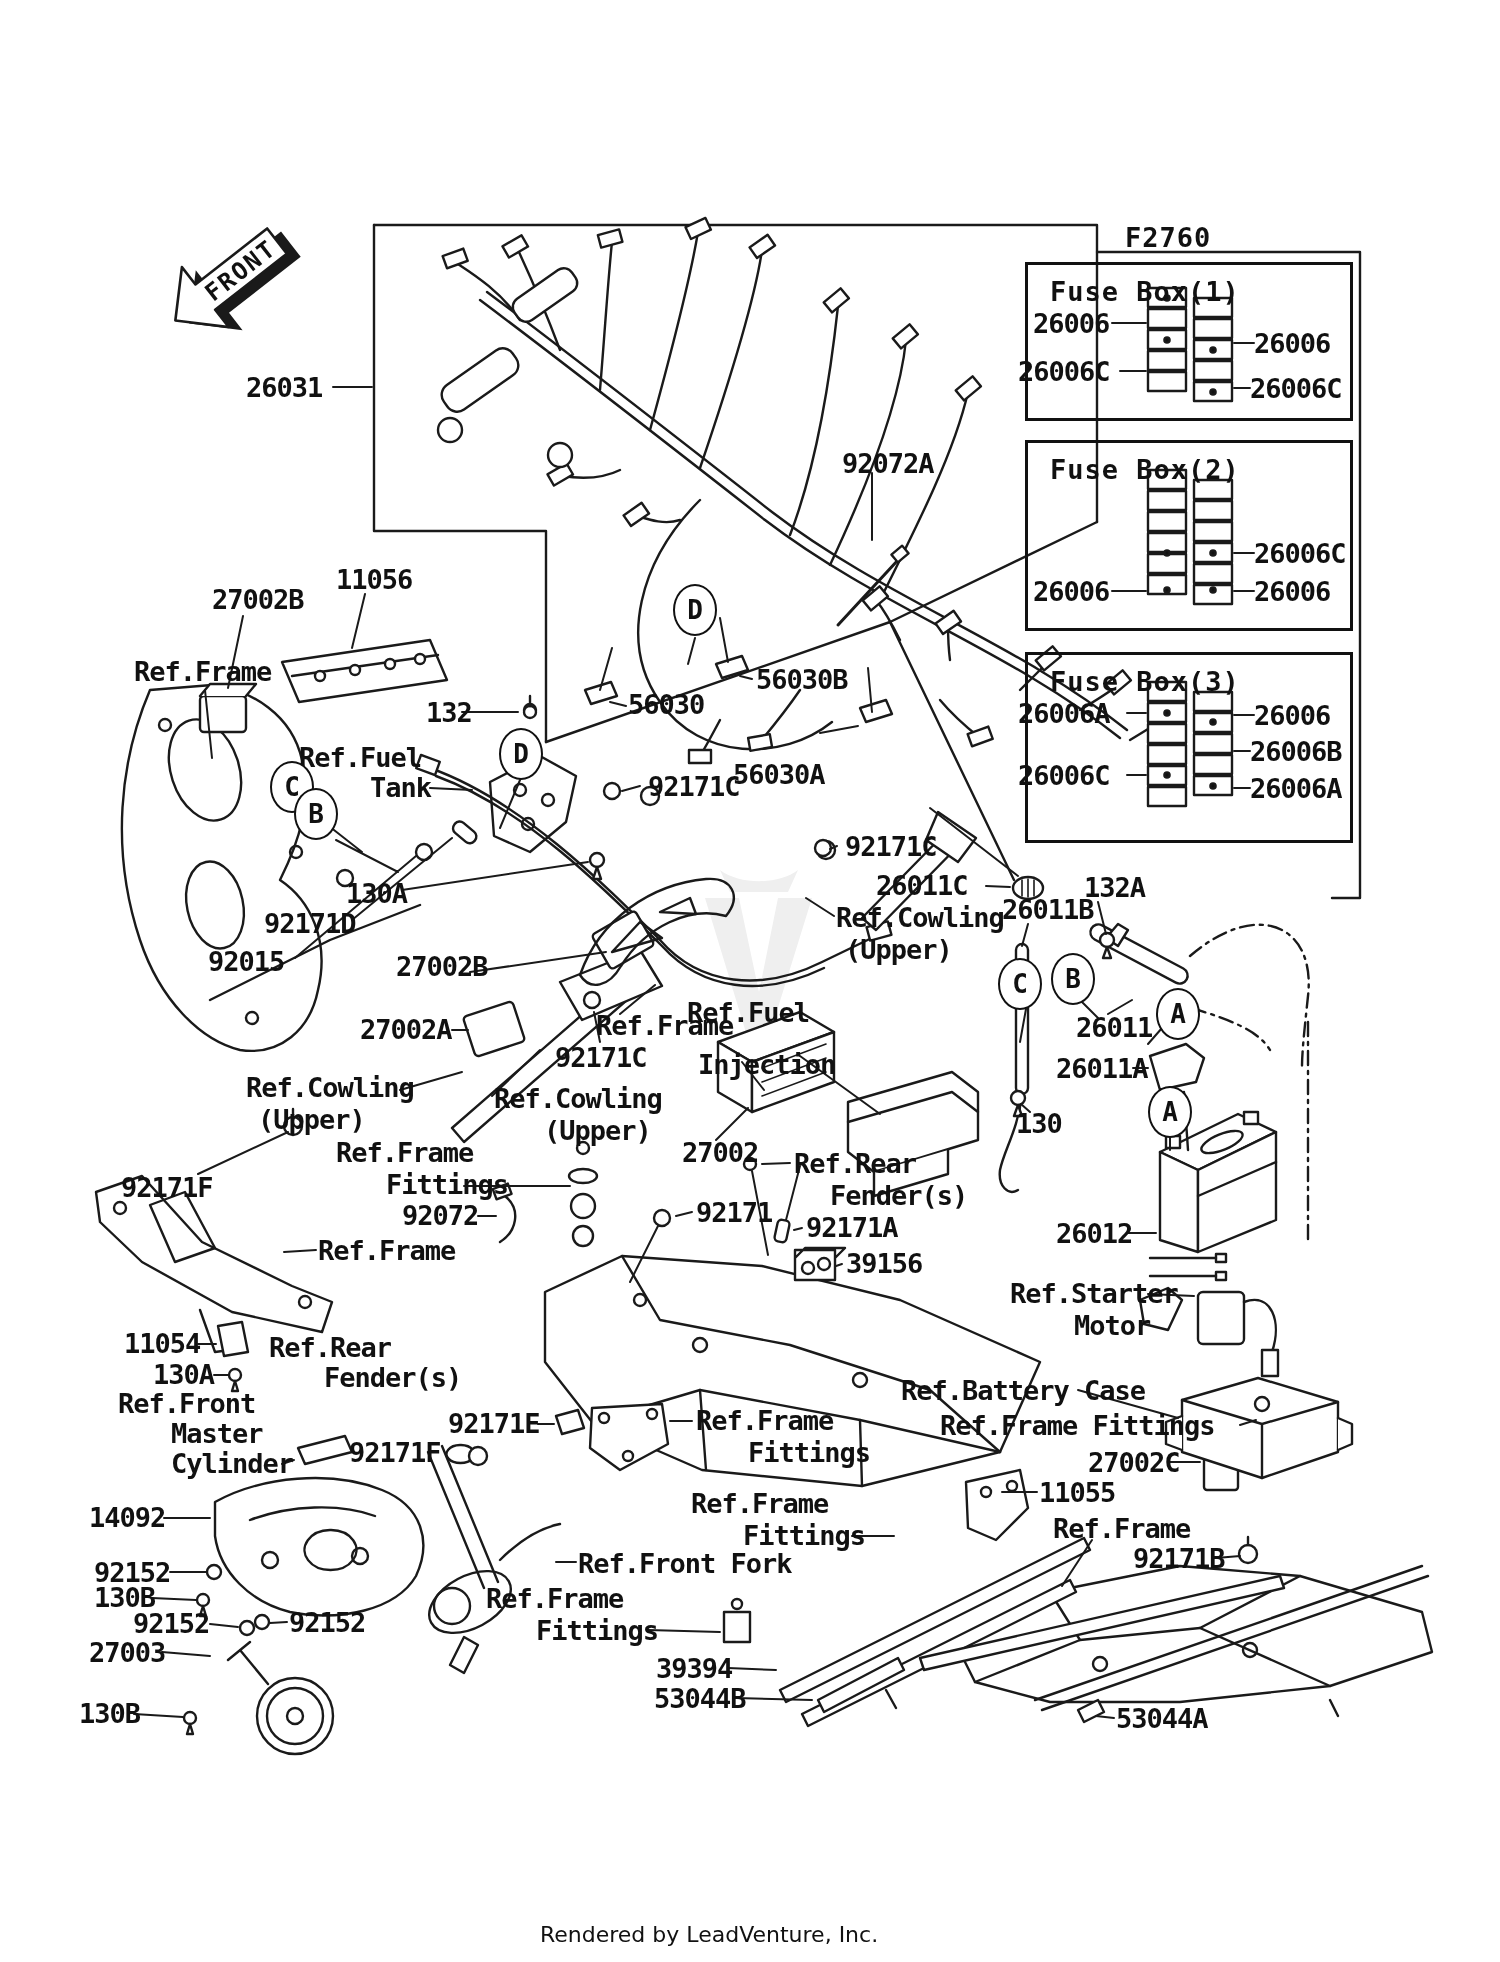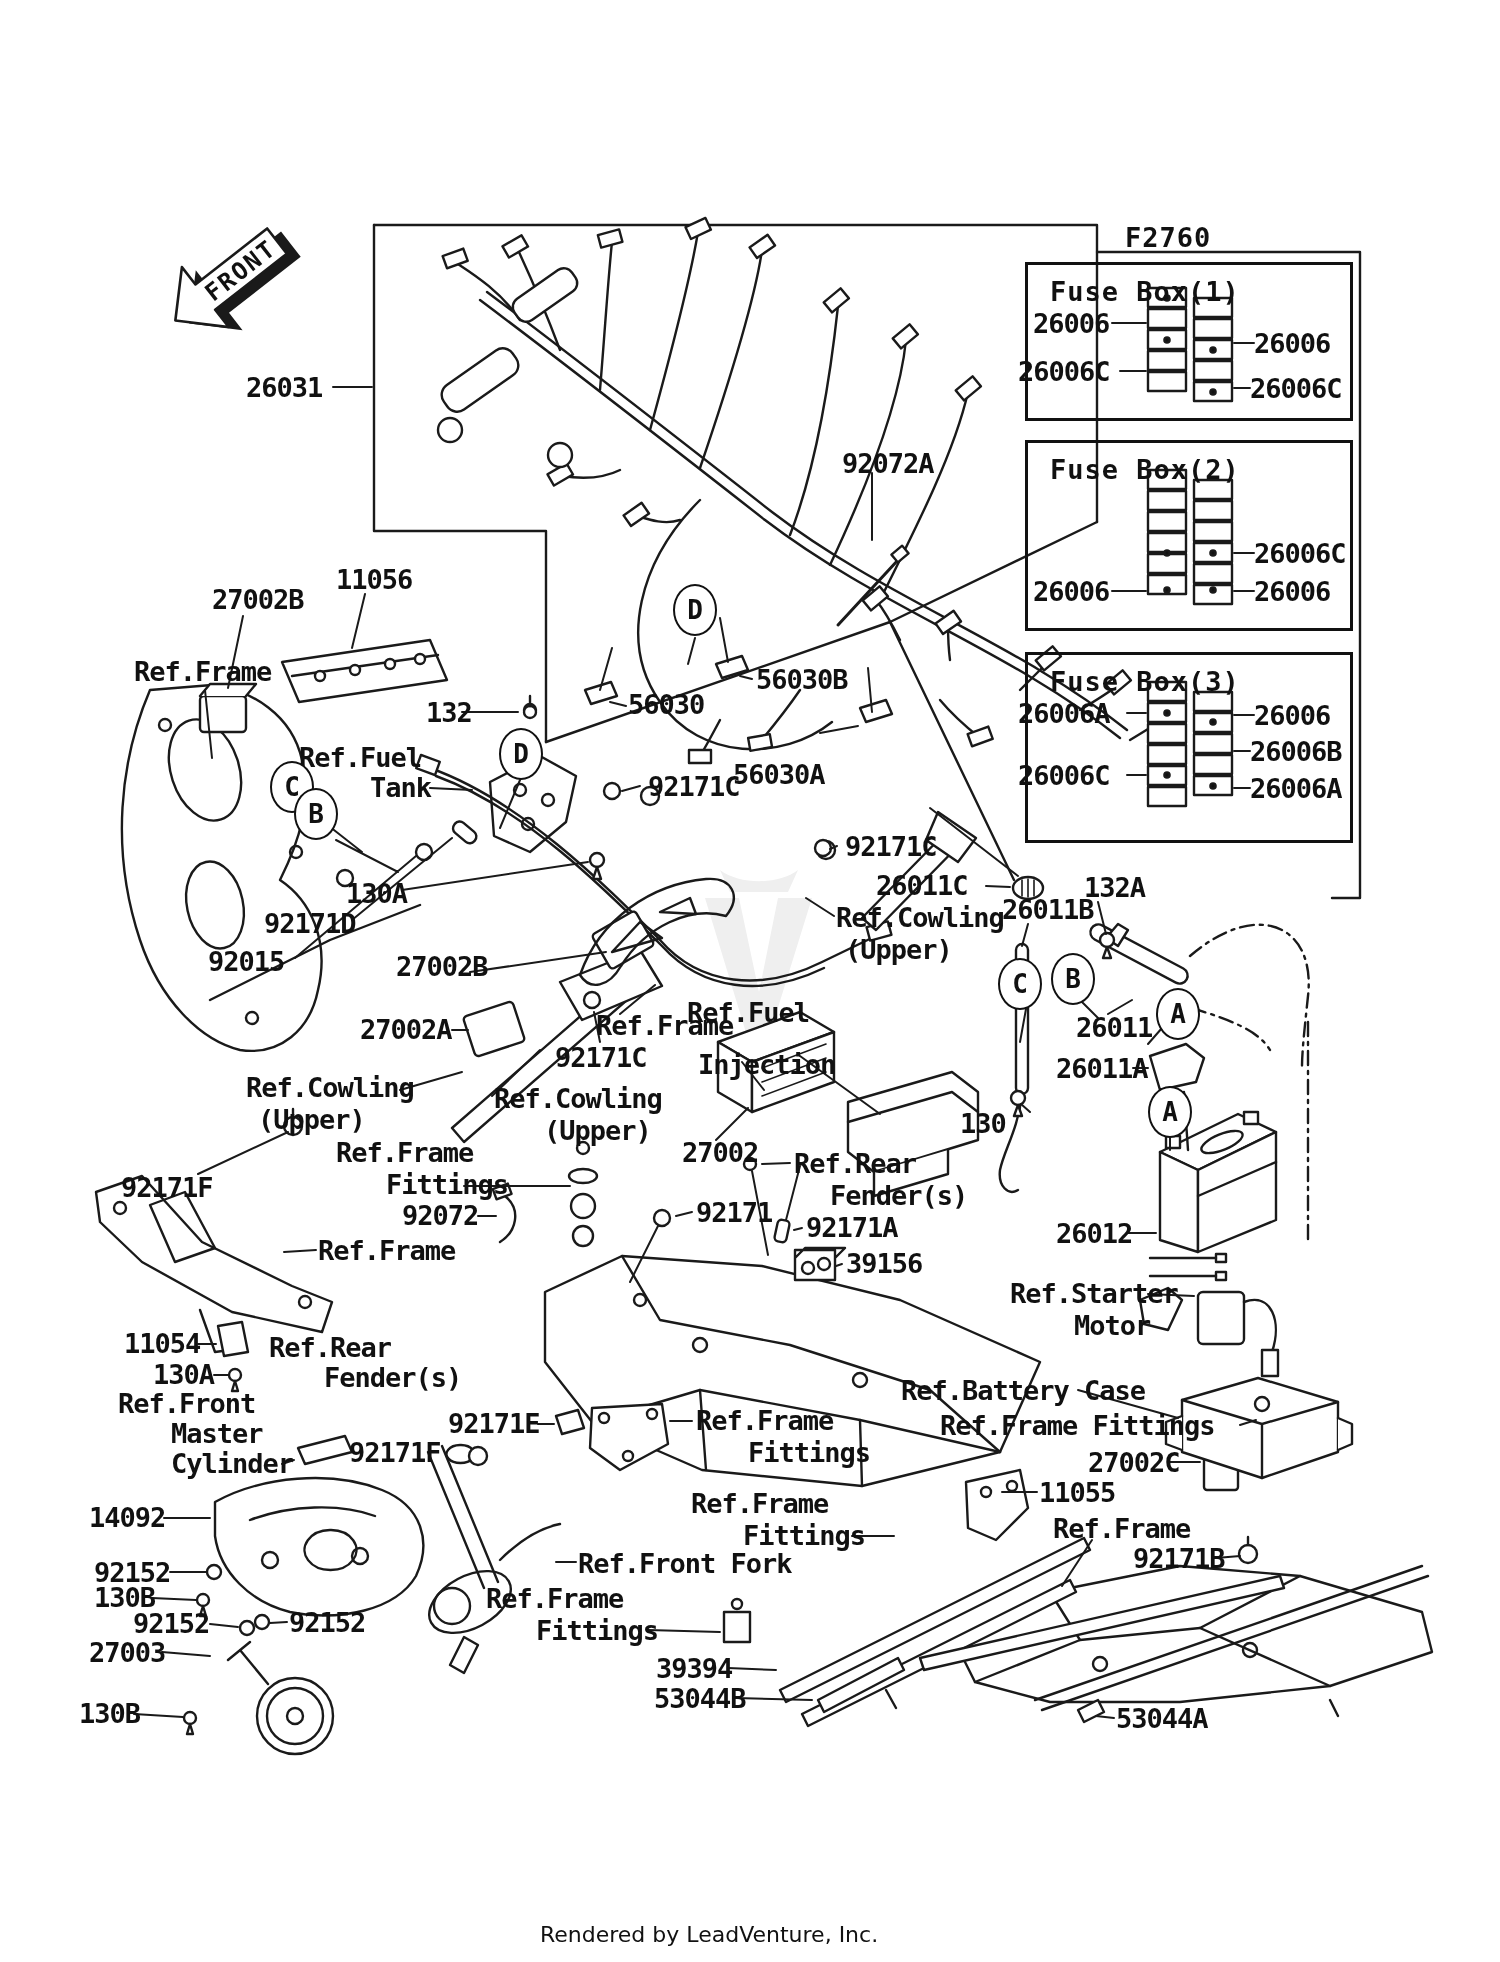--- a/index.html
+++ b/index.html
@@ -480,21 +480,21 @@
       <div class="lbl" style="left: 336px; top: 1139px;">Ref.Frame</div>
       <div class="lbl" style="left: 386px; top: 1171px;">Fittings</div>
       <div class="lbl" style="left: 402px; top: 1202px;">92072</div>
       <div class="lbl" style="left: 696px; top: 1199px;">92171</div>
       <div class="lbl" style="left: 806px; top: 1214px;">92171A</div>
       <div class="lbl" style="left: 682px; top: 1139px;">27002</div>
       <div class="lbl" style="left: 846px; top: 1250px;">39156</div>
       <div class="lbl" style="left: 794px; top: 1150px;">Ref.Rear</div>
       <div class="lbl" style="left: 830px; top: 1182px;">Fender(s)</div>
       <div class="lbl" style="left: 1056px; top: 1220px;">26012</div>
-      <div class="lbl" style="left: 960px; top: 1110px;">130</div>
+      <div class="lbl" style="left: 1016px; top: 1110px;">130</div>
       <div class="lbl" style="left: 318px; top: 1237px;">Ref.Frame</div>
       <div class="lbl" style="left: 1010px; top: 1280px;">Ref.Starter</div>
       <div class="lbl" style="left: 1074px; top: 1312px;">Motor</div>
       <div class="lbl" style="left: 901px; top: 1377px;">Ref.Battery Case</div>
       <div class="lbl" style="left: 124px; top: 1330px;">11054</div>
       <div class="lbl" style="left: 269px; top: 1334px;">Ref.Rear</div>
       <div class="lbl" style="left: 324px; top: 1364px;">Fender(s)</div>
       <div class="lbl" style="left: 153px; top: 1361px;">130A</div>
       <div class="lbl" style="left: 118px; top: 1390px;">Ref.Front</div>
       <div class="lbl" style="left: 171px; top: 1420px;">Master</div>

